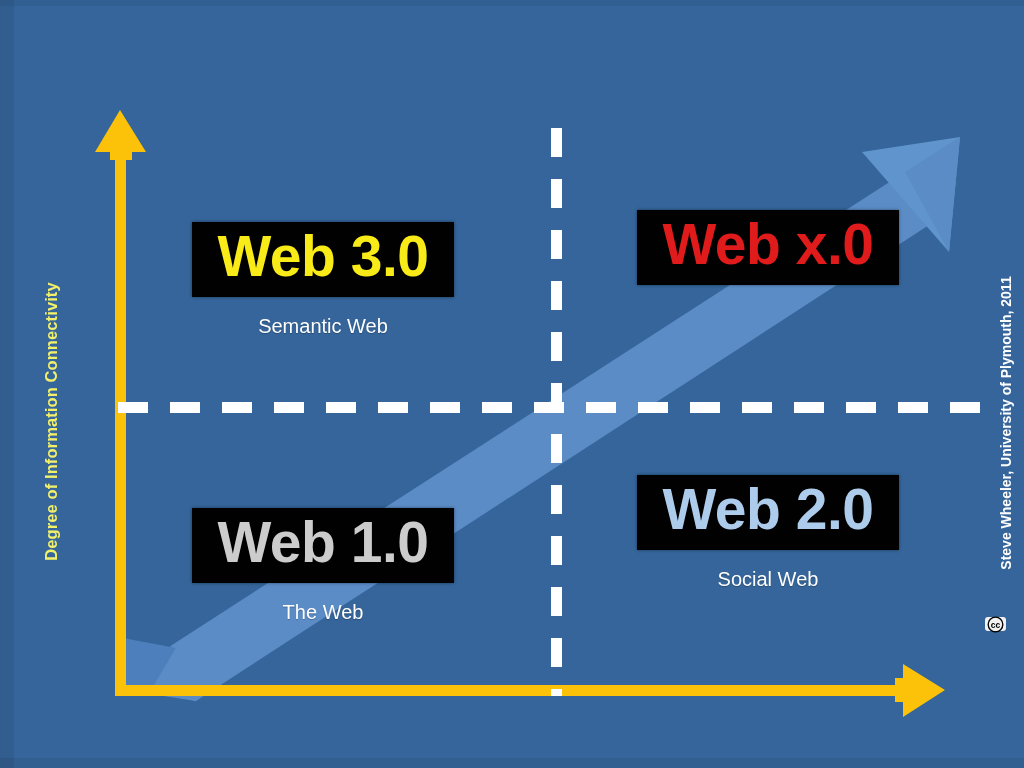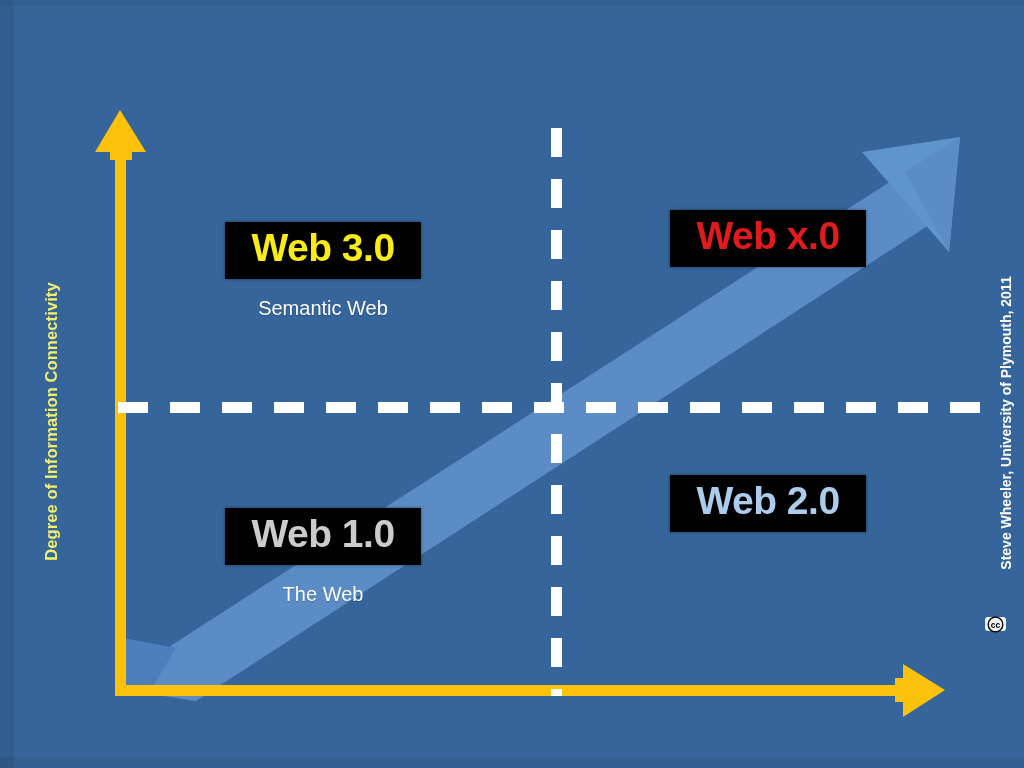--- a/index.html
+++ b/index.html
@@ -35,21 +35,21 @@
   
   .quad{position:absolute;text-align:center;}
   .plaque{
     background:#010101;
     display:inline-block;
     padding:6px 26px 12px 26px;
     line-height:1;
     box-shadow:0 0 3px rgba(0,0,0,.45);
   }
   .plaque span{
-    font-size:39px;font-weight:bold;letter-spacing:-0.5px;
+    font-size:57px;font-weight:bold;letter-spacing:-0.5px;
     display:inline-block;
   }
   .sub{
     margin-top:18px;
     font-size:20px;color:#ffffff;font-weight:400;
     text-shadow:0 1px 1px rgba(0,0,0,.25);
   }
 
   #q-web30{left:163px;top:222px;width:320px;}
   #q-webx0{left:608px;top:210px;width:320px;}
@@ -134,20 +134,21 @@
     <div class="plaque">
       <span style="color:#cccccc">Web 1.0</span>
     </div>
     <div class="sub">The Web</div>
   </div>
 
   <div class="quad" id="q-web20">
     <div class="plaque">
       <span style="color:#adcbeb">Web 2.0</span>
     </div>
+    <div class="sub">Social Web</div>
   </div>
 
   <div class="ytitle">Degree of Information Connectivity</div>
 
   <div class="credit">Steve Wheeler, University of Plymouth, 2011</div>
   <div class="cc-badge">
     <svg width="17" height="17" viewBox="0 0 20 20">
       <circle cx="10" cy="10" r="8.6" fill="none" stroke="#000" stroke-width="1.6"></circle>
       <text x="10" y="14.2" font-family="Liberation Sans, sans-serif" font-size="10" font-weight="bold" text-anchor="middle" fill="#000">cc</text>
     </svg>

